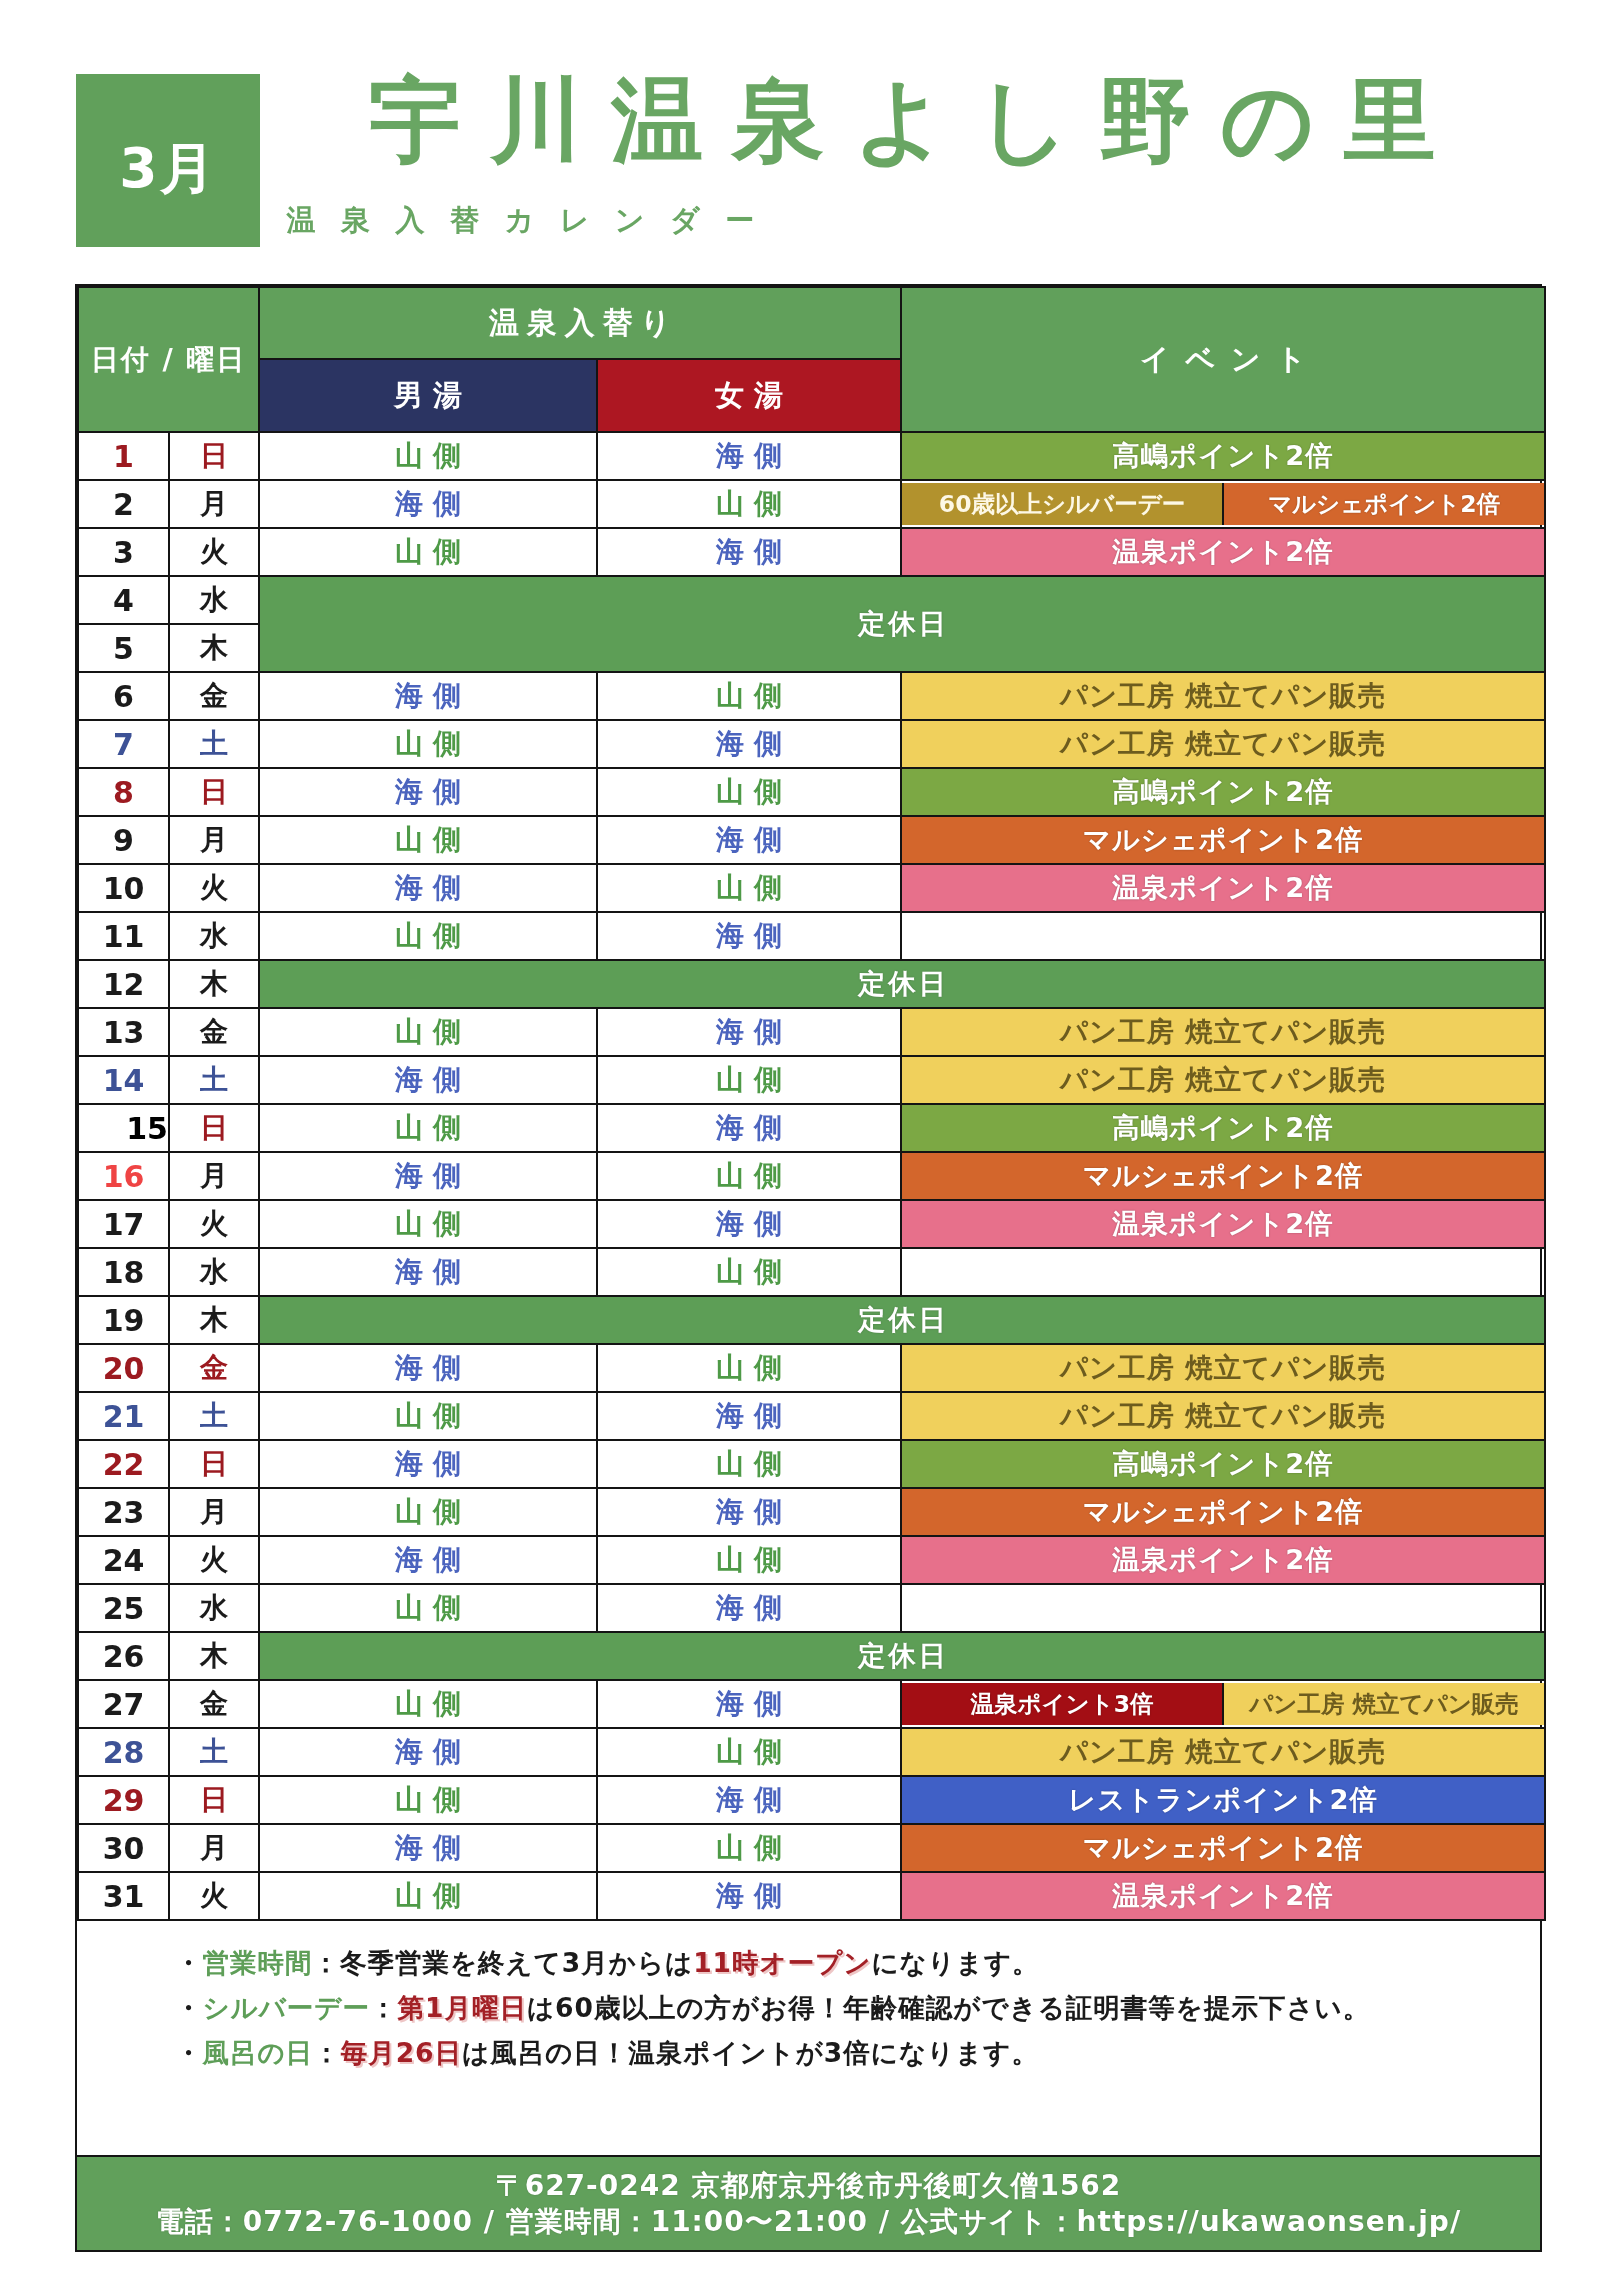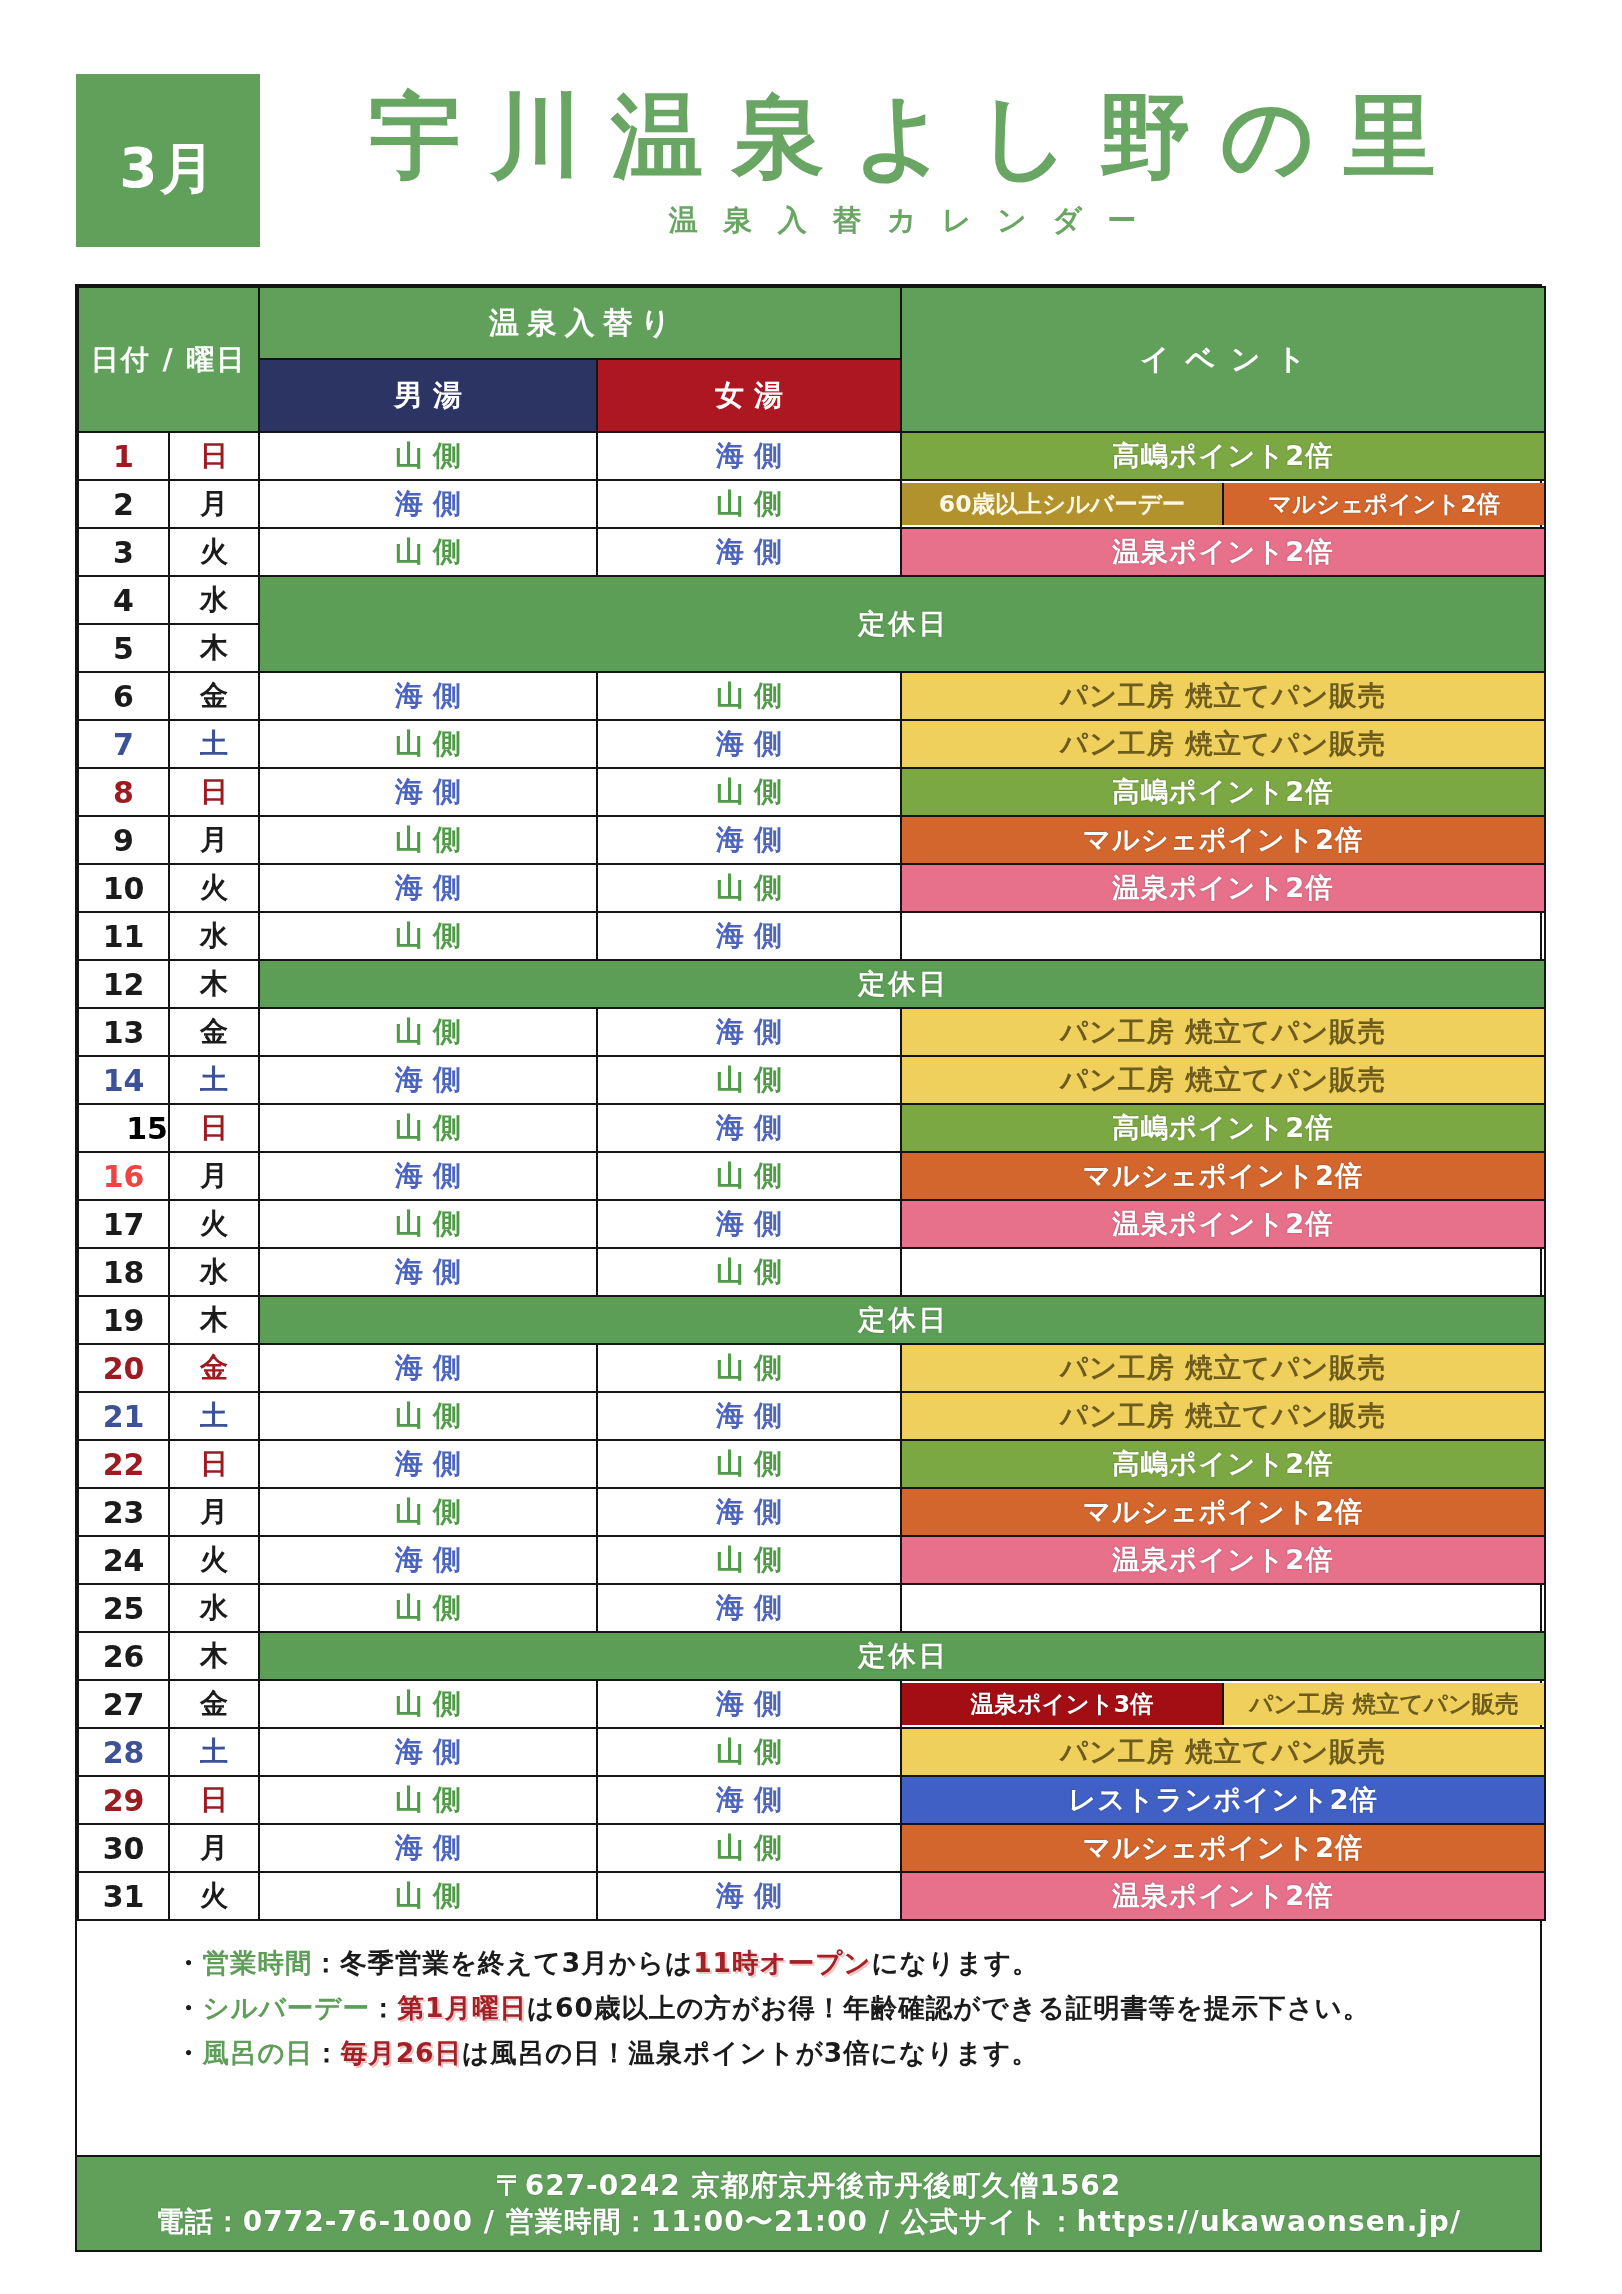--- a/index.html
+++ b/index.html
@@ -7,25 +7,25 @@
     position:relative;width:1622px;height:2295px;background:#ffffff;overflow:hidden;
     font-family:"DejaVu Sans","Liberation Sans",sans-serif;font-weight:bold;color:#1b1b1b;
   }
   
   .month-badge{
     position:absolute;left:76px;top:74px;width:184px;height:173px;background:var(--green);
     display:flex;align-items:center;justify-content:center;box-sizing:border-box;padding-top:17.6px;
     color:#fff;font-size:55px;letter-spacing:2px;
   }
   .title{
-    position:absolute;left:261px;top:83px;width:1283px;text-align:center;white-space:nowrap;
+    position:absolute;left:261px;top:67px;width:1283px;text-align:center;white-space:nowrap;
     color:var(--title-green);font-size:92px;line-height:108px;letter-spacing:29px;text-indent:29px;
   }
   .subtitle{
-    position:absolute;left:261px;top:201px;width:1283px;text-align:center;white-space:nowrap;
+    position:absolute;left:261px;top:201px;width:1283px;white-space:nowrap;
     color:var(--title-green);font-size:29px;letter-spacing:25.5px;text-indent:25.5px;
   }
   
   .board{
     position:absolute;left:75px;top:284px;width:1467px;box-sizing:border-box;
     border:2.9px solid #141414;background:#fff;
   }
   table{border-collapse:collapse;table-layout:fixed;width:100%;}
   th,td{border:2px solid #141414;padding:0;text-align:center;vertical-align:middle;overflow:hidden;}
   thead th{color:#ffffff;font-weight:bold;}

